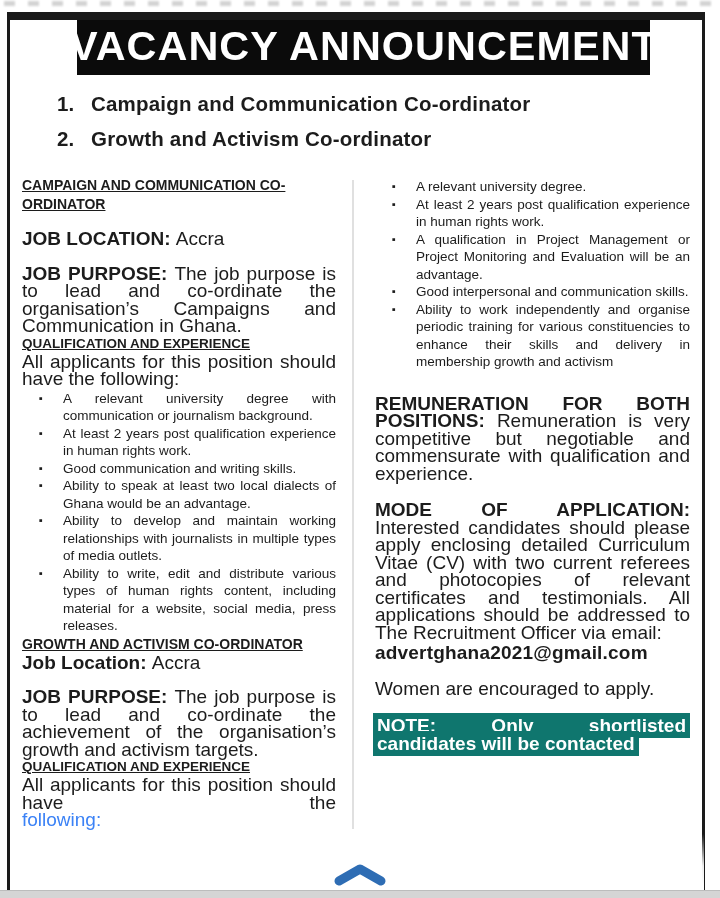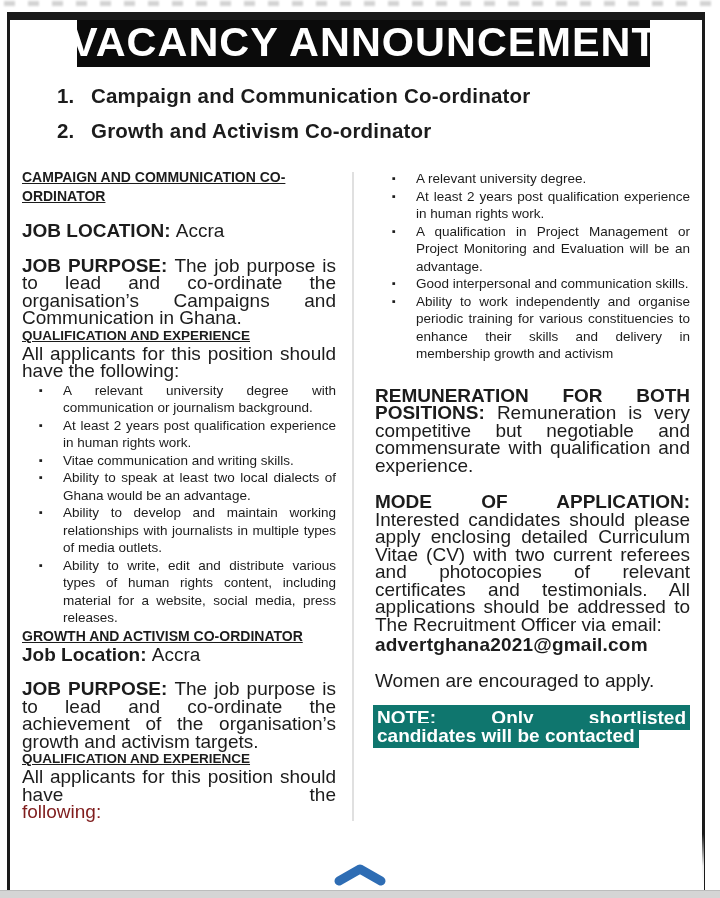--- a/index.html
+++ b/index.html
@@ -13,21 +13,21 @@
     position:absolute;top:1px;left:4px;right:4px;height:5px;
     background:repeating-linear-gradient(90deg, rgba(110,110,110,.30) 0 11px, rgba(255,255,255,0) 11px 24px);
     filter:blur(1.3px);
   }
   .page{
     position:absolute;top:12px;left:7px;right:15px;bottom:4px;
     background:#fff;box-sizing:border-box;
     border:3px solid #1a1a1a;border-top-width:8px;
   }
   .banner{
-    margin-left:67px;margin-right:52px;height:47px;background:#0b0b0b;
+    margin-left:67px;margin-right:52px;height:55px;background:#0b0b0b;
     display:flex;align-items:center;justify-content:center;overflow:hidden;
   }
   .banner-title{
     color:#fff;font-weight:bold;font-size:41px;letter-spacing:1px;
     white-space:nowrap;transform:scaleX(1.01);line-height:1;
     padding-bottom:3px;
   }
   .intro{
     margin:21px 13px 0 13px;font-size:13.5px;line-height:17.5px;text-align:justify;
   }
@@ -52,21 +52,21 @@
   ul.blist{list-style:none;margin:2px 0 0 0;padding:0;}
   ul.blist li{
     position:relative;padding-left:41px;font-size:13.5px;line-height:17.5px;
     text-align:justify;
   }
   ul.blist li::before{
     content:"▪";position:absolute;left:17px;top:0;font-size:11px;line-height:17.5px;
   }
   .qintro{margin-top:0 !important;}
   .line-stretch{text-align:justify;text-align-last:justify;}
-  .faded-word{color:#7f1d1d;}
+  .faded-word{color:#3b82f6;}
   .email-line{
     margin-top:3px !important;font-size:16.5px;font-weight:bold;letter-spacing:.2px;
     text-align:left !important;
   }
   .mt-deadline{margin-top:24px !important;}
   .mt-women{margin-top:18px !important;text-align:left !important;}
   .note-para{margin-top:20px !important;font-weight:bold;}
   .note-hl{
     background:#0f766e;color:#fff;padding:2px 4px;margin-left:-2px;
     -webkit-box-decoration-break:clone;box-decoration-break:clone;
@@ -121,21 +121,21 @@
       <p class="mt-para">
         <span class="b">JOB PURPOSE: </span><span>The job purpose is to lead and co-ordinate the organisation’s Campaigns and Communication in Ghana.</span>
       </p>
 
       <h4 class="sub-head mt-head">QUALIFICATION AND EXPERIENCE</h4>
       <p class="qintro">All applicants for this position should have the following:</p>
 
       <ul class="blist">
         <li>A relevant university degree with communication or journalism background.</li>
         <li>At least 2 years post qualification experience in human rights work.</li>
-        <li>Vitae communication and writing skills.</li>
+        <li>Good communication and writing skills.</li>
         <li>Ability to speak at least two local dialects of Ghana would be an advantage.</li>
         <li>Ability to develop and maintain working relationships with journalists in multiple types of media outlets.</li>
         <li>Ability to write, edit and distribute various types of human rights content, including material for a website, social media, press releases.</li>
       </ul>
 
       <h3 class="sec-title mt-sec">GROWTH AND ACTIVISM CO-ORDINATOR</h3>
       <p>
         <span class="b">Job Location: </span><span>Accra</span>
       </p>
 

